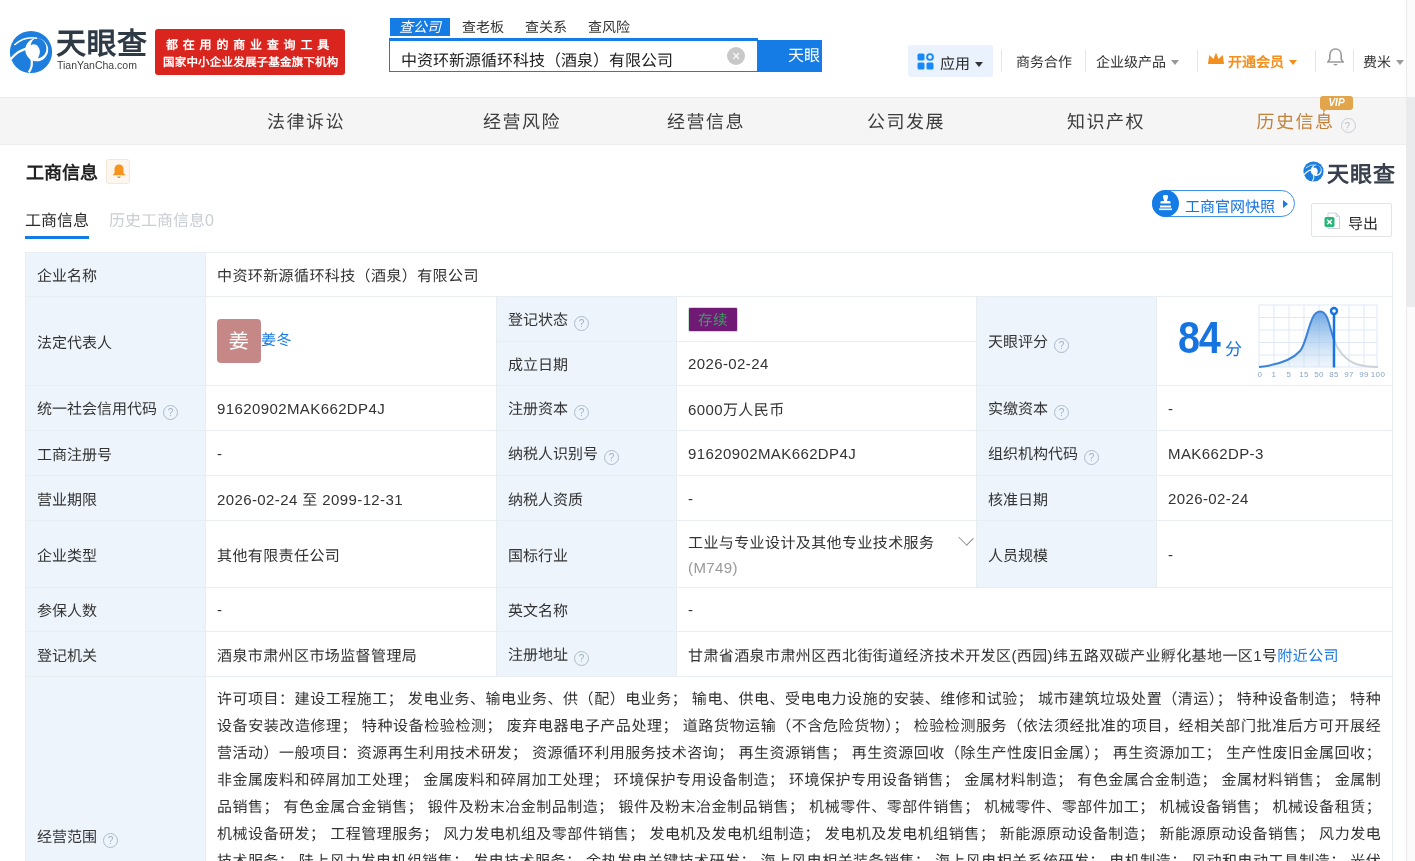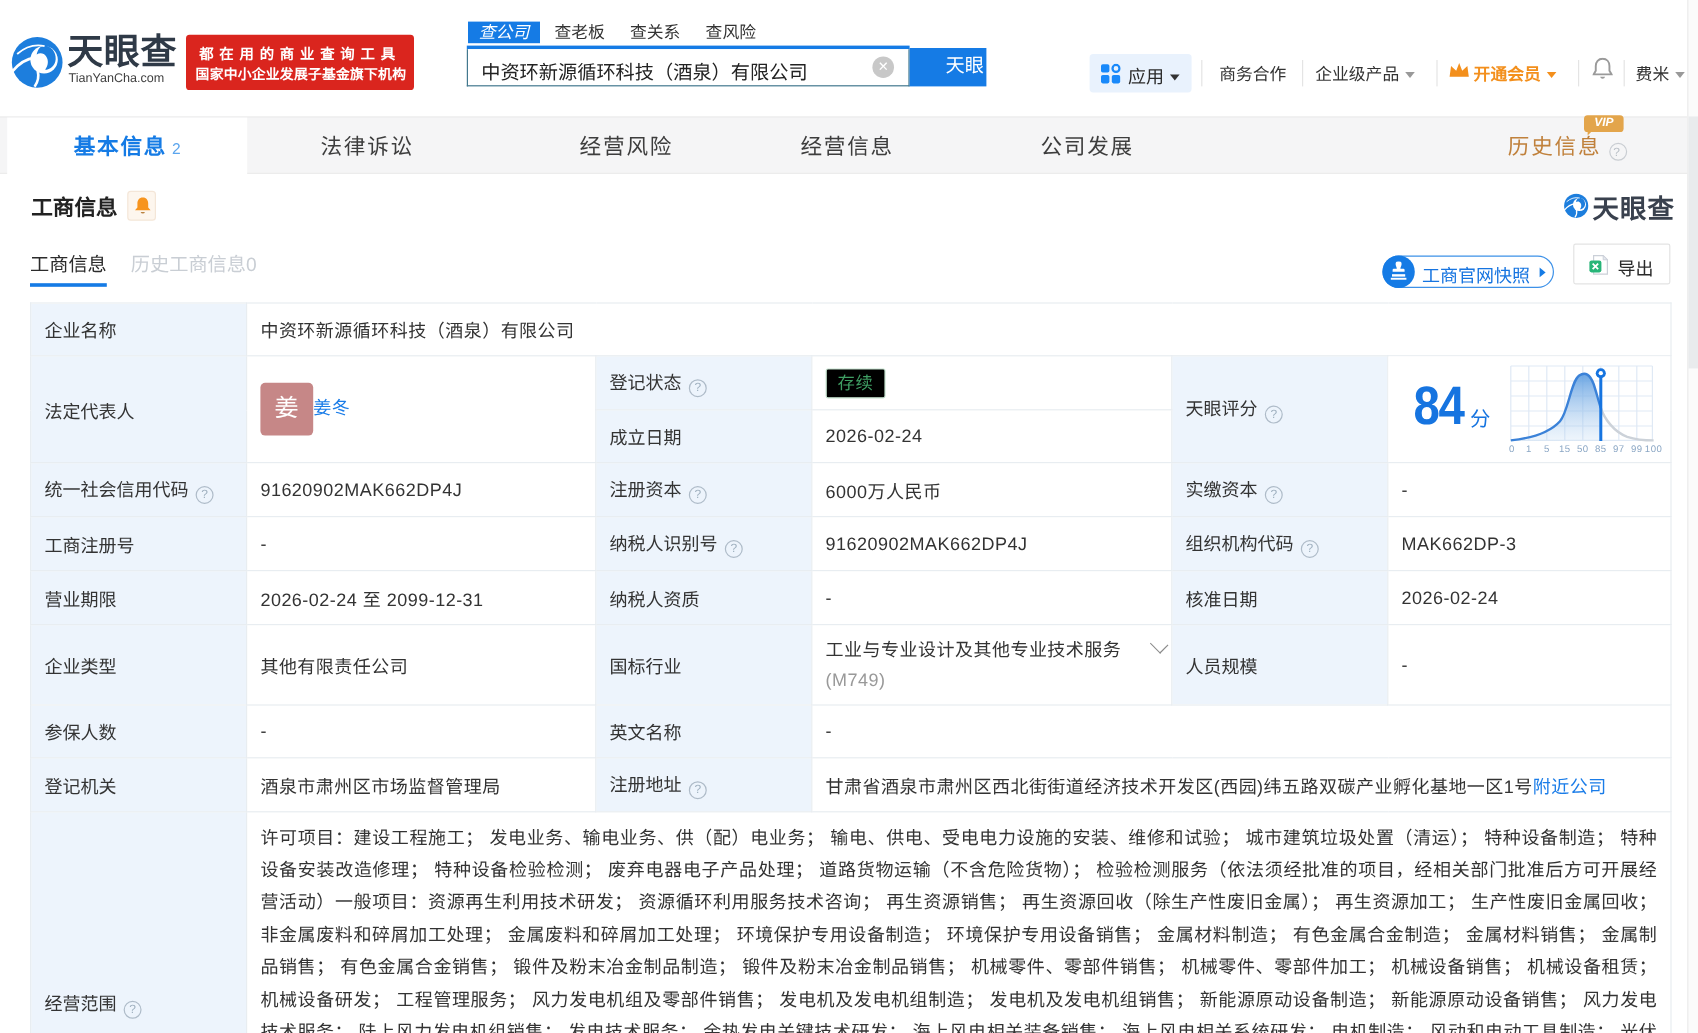--- a/index.html
+++ b/index.html
@@ -38,35 +38,35 @@
 #nav .cnt { font-size:13px; color:#5ba5ee; font-weight:normal; margin-left:4px; letter-spacing:0;}
 #vip { position:absolute; left:1320px; top:96px; z-index:5; width:33px; height:14px; background:#e3a54b; border-radius:3px; color:#fff; font-size:10px; font-weight:bold; font-style:italic; text-align:center; line-height:14px;}
 #vip:after { content:""; position:absolute; left:3px; bottom:-3px; border-left:4px solid #e3a54b; border-bottom:4px solid transparent;}
 
 #h2t { position:absolute; left:26px; top:158px; font-size:18px; font-weight:bold; color:#222;}
 #bellbox { position:absolute; left:106px; top:159px; width:24px; height:25px; background:#fdf6ee; border:1px solid #f4e6d8; border-radius:3px;}
 #wmtxt { position:absolute; left:1327px; top:156px; font-size:22px; font-weight:bold; color:#39414e; letter-spacing:1px;}
 .subtab1 { position:absolute; left:25px; top:207px; font-size:16px; color:#2b2b2b;}
 .subtab2 { position:absolute; left:109px; top:207px; font-size:16px; color:#c9ced4;}
 #subu { position:absolute; left:25px; top:236px; width:64px; height:3px; background:#157be5;}
-#snapbtn { position:absolute; left:1152px; top:213px; width:143px; height:27px; border:1px solid #3d91e8; border-radius:14px; background:#fff;}
+#snapbtn { position:absolute; left:1152px; top:190px; width:143px; height:27px; border:1px solid #3d91e8; border-radius:14px; background:#fff;}
 #snapbtn .t { position:absolute; left:32px; top:4px; font-size:15px; color:#1674e0;}
 #snapcirc { position:absolute; left:-1px; top:-1px; width:27px; height:27px; border-radius:50%; background:#157be5;}
 #snaparr { position:absolute; left:130px; top:9px; width:0; height:0; border-top:4px solid transparent; border-bottom:4px solid transparent; border-left:5px solid #157be5;}
 #expbtn { position:absolute; left:1311px; top:203px; width:81px; height:34px; border:1px solid #e3e3e3; border-radius:2px; background:#fff;}
 #expbtn .t { position:absolute; left:36px; top:8px; font-size:15px; color:#2a2a2a;}
 
 #tbl { position:absolute; left:25px; top:252px; border-collapse:collapse; table-layout:fixed; width:1367px; background:#fff;}
 #tbl td { border:1px solid #e8edf1; font-size:15px; color:#333; padding:0 0 0 11px; vertical-align:middle; overflow:hidden;}
 #tbl td.lb { background:#edf4fc; }
 #tbl td.vl { background:#fff; letter-spacing:0.4px; }
 .qm { display:inline-block; width:15px; height:15px; border:1px solid #aebbc8; border-radius:50%; color:#9fb0bf; font-size:10px; line-height:14px; text-align:center; margin-left:6px; vertical-align:-2px; font-weight:normal;}
 .grey { color:#999; }
 .link { color:#1a7ce8; }
-.tag-green { display:inline-block; height:25px; line-height:24px; padding:0 9px; background:#000000; border:1px solid #c3e1cd; border-radius:2px; color:#3f9e63; font-size:14.5px; vertical-align:middle;}
+.tag-green { display:inline-block; height:25px; line-height:24px; padding:0 9px; background:#701a75; border:1px solid #c3e1cd; border-radius:2px; color:#3f9e63; font-size:14.5px; vertical-align:middle;}
 #avatar { display:inline-block; width:44px; height:44px; background:#c68787; border-radius:4px; color:#fff; font-size:20px; text-align:center; line-height:44px; vertical-align:middle;}
 .chev { display:inline-block; width:12px; height:12px; border-right:1.6px solid #8a8a8a; border-bottom:1.6px solid #8a8a8a; transform:rotate(45deg) scale(1,0.82); margin-left:26px; vertical-align:4px;}
 #score84 { position:absolute; left:21px; top:18px; font-size:45px; line-height:45px; font-weight:bold; color:#1674e0; letter-spacing:-1.5px; transform:scaleX(0.88); transform-origin:0 0;}
 #scorefen { position:absolute; left:68px; top:38px; font-size:17px; color:#1674e0;}
 #bizscope { line-height:27px; text-align:justify; padding:8px 11px 8px 11px; letter-spacing:0.42px;}
 
 #sbar { position:absolute; left:1406px; top:0; width:9px; height:861px; background:#fbfbfb; border-left:1px solid #ebebeb;}
 #sthumb { position:absolute; left:1407px; top:97px; width:8px; height:210px; background:#e9ebed;}
 </style>
 </head>
@@ -123,25 +123,25 @@
   <div class="sep" style="left:1315px"></div>
   <svg class="abs" style="left:1327px;top:48px" width="17" height="19" viewBox="0 0 17 19">
     <path d="M8.5,1 C5,1 2.8,3.6 2.8,7 L2.8,11 L1,14 L16,14 L14.2,11 L14.2,7 C14.2,3.6 12,1 8.5,1 Z" fill="none" stroke="#9a9a9a" stroke-width="1.6"></path>
     <path d="M6.4,16 A2.2,2.2 0 0 0 10.6,16 Z" fill="#9a9a9a"></path>
   </svg>
   <div class="sep" style="left:1353px"></div>
   <div class="hitem" style="left:1363px">费米<span class="caret" style="border-top-color:#999"></span></div>
 </div>
 
 <div id="nav">
-  <div class="tab act" style="left:6px">基本信息<span class="cnt">2</span></div>
   <div class="tab" style="left:206px">法律诉讼</div>
   <div class="tab" style="left:422px">经营风险</div>
   <div class="tab" style="left:606px">经营信息</div>
   <div class="tab" style="left:806px">公司发展</div>
+  <div class="tab" style="left:1006px">知识产权</div>
   <div class="tab" style="left:1206px;color:#c0813c">历史信息<span class="qm" style="margin-left:6px;width:15px;height:15px;line-height:15px;border-color:#c9cdd2;color:#b9bfc6">?</span></div>
 </div>
 
 <div id="vip">VIP</div>
 
 <div id="h2t">工商信息</div>
 <div id="bellbox">
   <svg class="abs" style="left:5px;top:4px" width="14" height="16" viewBox="0 0 14 16">
     <path d="M7,0.5 C4,0.5 2.5,2.8 2.5,5.5 L2.5,9 L0.5,11.2 L13.5,11.2 L11.5,9 L11.5,5.5 C11.5,2.8 10,0.5 7,0.5 Z" fill="#f7941e"></path>
     <path d="M5.2,12.6 A1.9,1.9 0 0 0 8.8,12.6 Z" fill="#b98240"></path>

